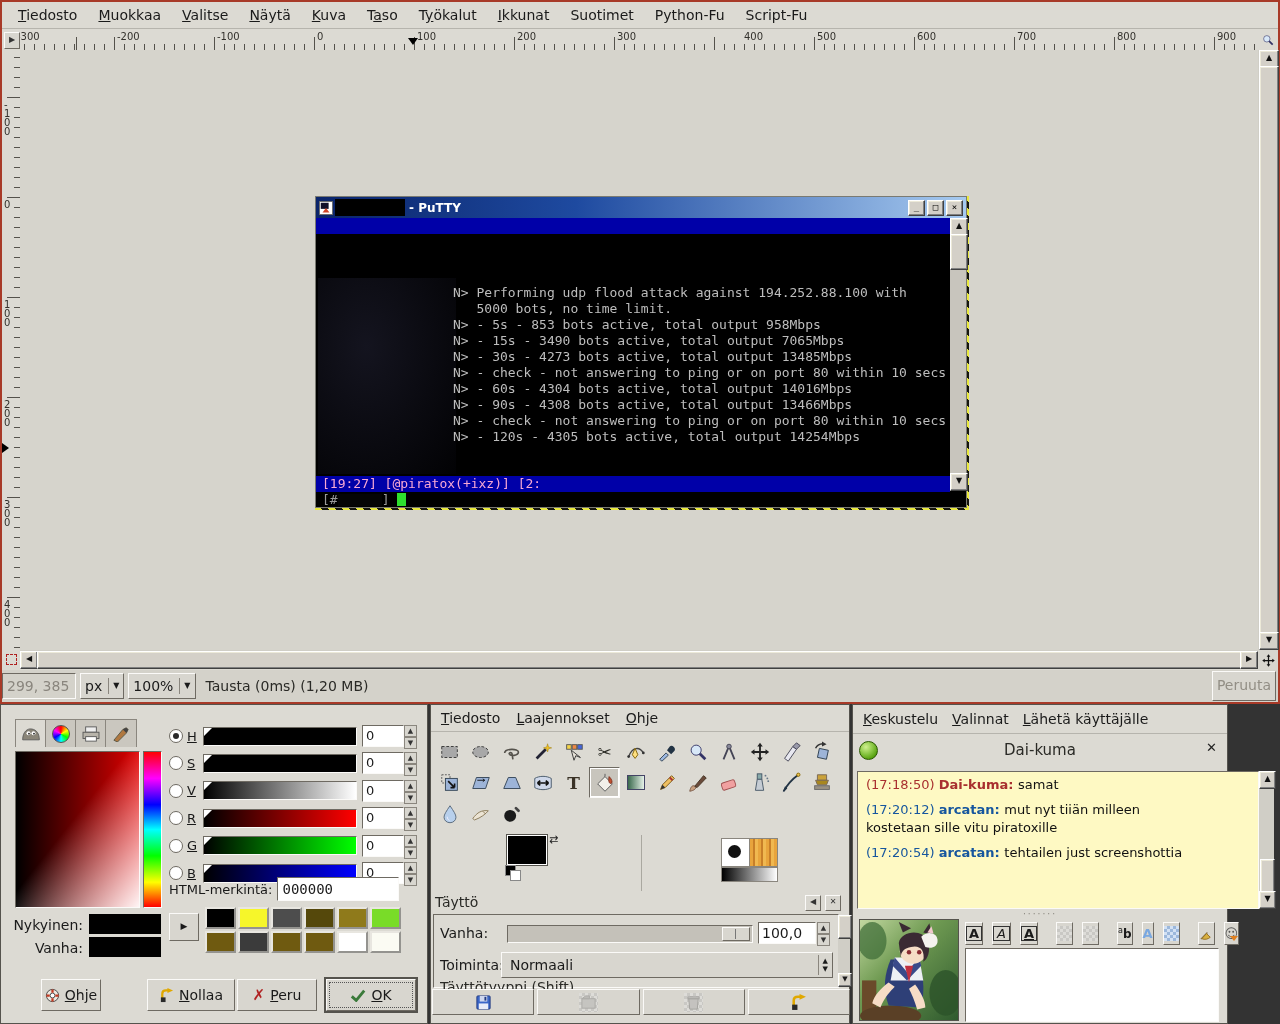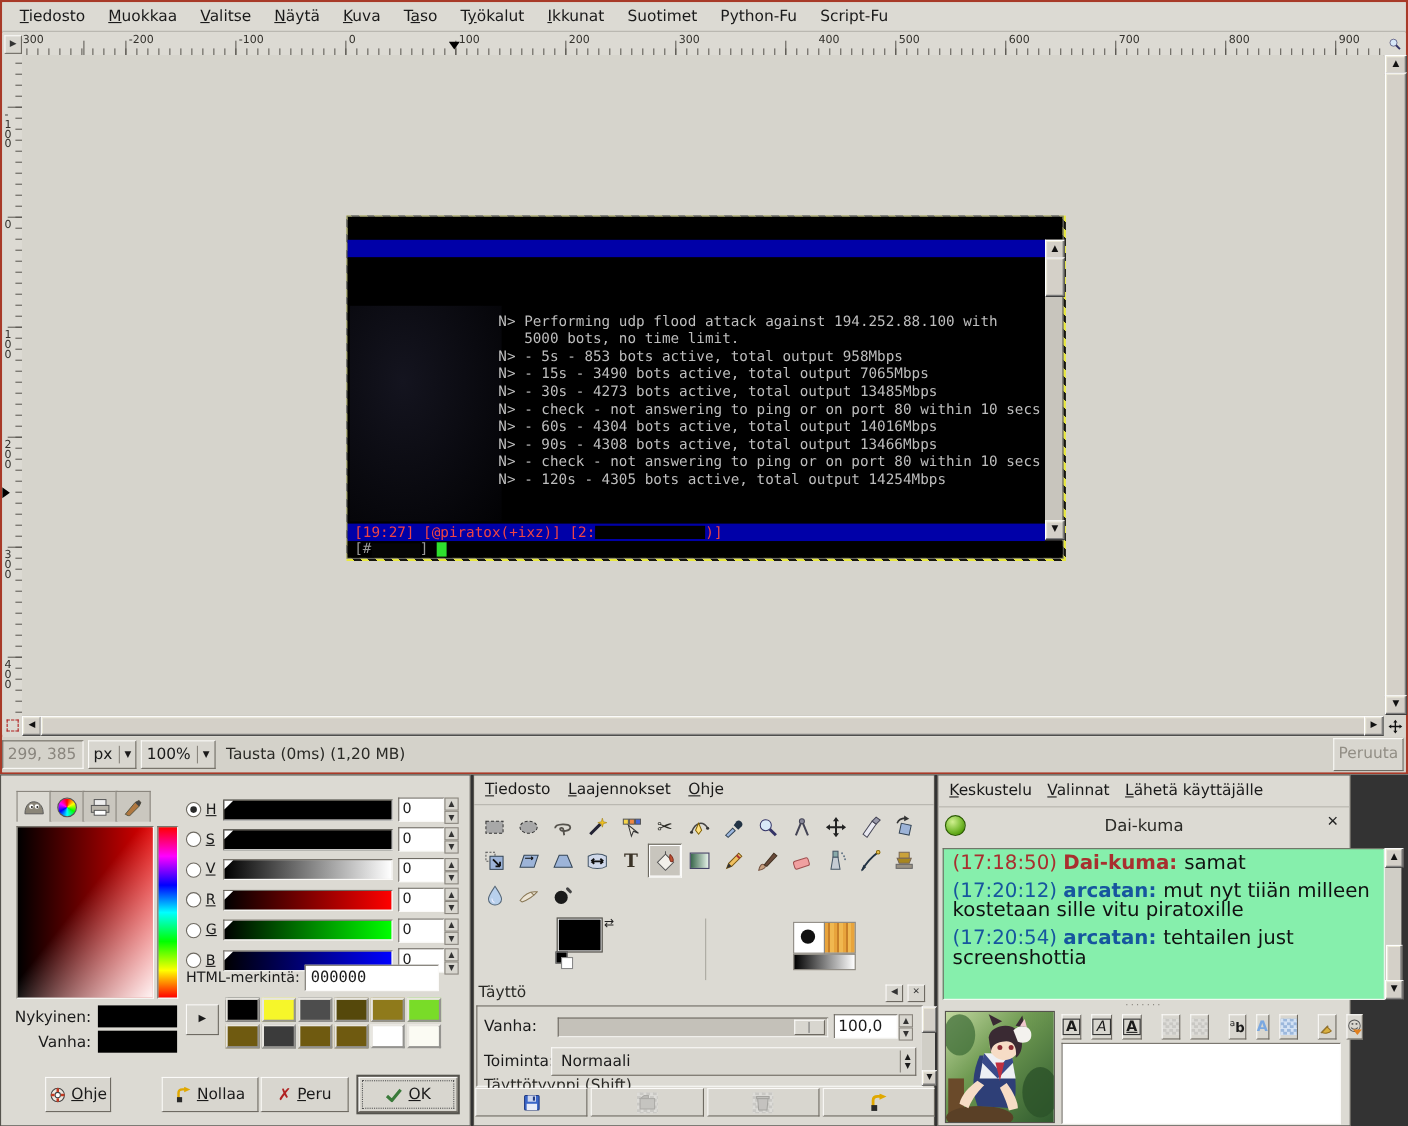--- a/index.html
+++ b/index.html
@@ -53,22 +53,22 @@
   .pt-btn{width:15px;height:14px;font-size:9px;line-height:12px;text-align:center;color:#000;
      font-family:"DejaVu Sans Mono",monospace;}
   #pt-topbar{position:absolute;left:0;top:21px;right:16px;height:16px;background:#0000a8;}
   #pt-term{position:absolute;left:0;top:37px;right:0;height:242px;background:#000;overflow:hidden;}
   #pt-blob{position:absolute;left:2px;top:44px;width:138px;height:196px;
      background:radial-gradient(ellipse at 35% 35%,#14141f 0%,#0a0a10 55%,#020204 100%);}
   #pt-lines{position:absolute;left:0;top:51px;padding-left:137px;
      font-family:"DejaVu Sans Mono","Liberation Mono",monospace;font-size:13px;line-height:16px;color:#bdbdbd;}
   #pt-lines div{white-space:pre;}
   #pt-status{position:absolute;left:0;top:279px;right:16px;height:16px;background:#0000a8;
-     font-family:"DejaVu Sans Mono",monospace;font-size:13px;line-height:15px;color:#ef4444;
-     padding-left:6px;white-space:pre;display:flex;align-items:center;}
+     font-family:"DejaVu Sans Mono",monospace;font-size:13px;line-height:15px;color:#f9a8d4;
+     padding-left:6px;white-space:pre;display:flex;flex-direction:column;}
   .st-censor{display:inline-block;width:100px;height:12px;background:#000;}
   #pt-input{position:absolute;left:0;top:295px;right:0;height:15px;background:#000;
      font-family:"DejaVu Sans Mono",monospace;font-size:13px;line-height:15px;color:#9a9a9a;
      padding-left:6px;display:flex;align-items:center;}
   .in-censor{display:inline-block;width:44px;height:12px;background:#050505;}
   #pt-cursor{display:inline-block;width:9px;height:13px;background:#2ee02e;margin-left:8px;}
   #pt-scroll{position:absolute;right:0;top:21px;width:16px;height:273px;background:#c8c5bd;}
   .sb-btn{position:absolute;left:0;width:16px;height:16px;font-size:8px;line-height:14px;text-align:center;color:#111;}
   #pt-thumb{position:absolute;left:0;top:16px;width:16px;height:34px;}
   
@@ -176,22 +176,22 @@
   .disabled-ico{opacity:.45;filter:grayscale(1);}
   
   #chat{left:852px;width:376px;}
   #chat-menubar{position:absolute;left:0;top:0;right:0;height:28px;display:flex;gap:14px;align-items:center;
      padding-left:10px;border-bottom:1px solid #b6b4ad;}
   #chat-tabrow{position:absolute;left:0;top:30px;right:0;height:32px;}
   #chat-dot{position:absolute;left:6px;top:6px;width:17px;height:17px;border-radius:50%;
      background:radial-gradient(circle at 35% 30%,#d0f090,#86c440 45%,#4e9a06 80%,#3a7a00);border:1px solid #2a5a00;}
   #chat-tab-label{position:absolute;left:0;right:0;top:6px;text-align:center;font-size:15px;color:#2a2a26;}
   #chat-tab-close{position:absolute;right:10px;top:5px;font-size:13px;font-weight:bold;color:#222;}
-  #chat-msgs{position:absolute;left:4px;top:66px;width:402px;height:138px;background:#86efac;overflow:hidden;
-     padding:4px 8px;box-sizing:border-box;font-size:18px;line-height:18px;color:#111;}
+  #chat-msgs{position:absolute;left:4px;top:66px;width:402px;height:138px;background:#fef9c3;overflow:hidden;
+     padding:4px 8px;box-sizing:border-box;font-size:13px;line-height:18px;color:#111;}
   #chat-msgs p{margin:0 0 7px 0;}
   .msg-time{font-weight:normal;}
   .msg-nick{font-weight:bold;}
   #chat-scroll{position:absolute;left:406px;top:66px;width:15px;height:138px;background:#d0cec6;}
   #chat-thumb{position:absolute;left:1px;top:88px;width:13px;height:34px;}
   #chat-grip{position:absolute;left:0;right:0;top:206px;height:8px;text-align:center;font-size:9px;letter-spacing:2px;color:#8a867e;line-height:6px;}
   #buddy-icon{position:absolute;left:6px;top:214px;width:98px;height:100px;border:1px solid #55534d;}
   #chat-toolbar{position:absolute;left:112px;top:215px;right:8px;height:26px;display:flex;align-items:center;gap:9px;}
   .fmt-btn{width:21px;height:21px;display:flex;align-items:center;justify-content:center;font-size:13px;position:relative;}
   .fmt-sep{width:1px;height:20px;background:#aaa8a0;}
@@ -273,20 +273,34 @@
           <span>4</span>
           <span>0</span>
           <span>0</span>
         </span>
       </div>
 
     <div id="canvas">
       <div id="layer-ants">
 
         <div id="putty">
+          <div id="pt-title">
+            <svg id="pt-icon" viewBox="0 0 16 16">
+              <rect width="15" height="15" x="0.5" y="0.5" fill="#fff" stroke="#666"></rect>
+              <rect x="2" y="2" width="9" height="7" fill="#10102a"></rect>
+              <path d="M4 13 L8 8 L12 13 Z" fill="#d04428"></path>
+            </svg>
+            <div id="pt-censor"></div>
+            <span id="pt-title-text">- PuTTY</span>
+            <div id="pt-buttons">
+              <div class="pt-btn w3d">_</div>
+              <div class="pt-btn w3d">□</div>
+              <div class="pt-btn w3d">×</div>
+            </div>
+          </div>
           <div id="pt-topbar"></div>
           <div id="pt-term">
             <div id="pt-blob"></div>
             <div id="pt-lines">
                 <div>N&gt; Performing udp flood attack against 194.252.88.100 with</div>
                 <div>   5000 bots, no time limit.</div>
                 <div>N&gt; - 5s - 853 bots active, total output 958Mbps</div>
                 <div>N&gt; - 15s - 3490 bots active, total output 7065Mbps</div>
                 <div>N&gt; - 30s - 4273 bots active, total output 13485Mbps</div>
                 <div>N&gt; - check - not answering to ping or on port 80 within 10 secs</div>

